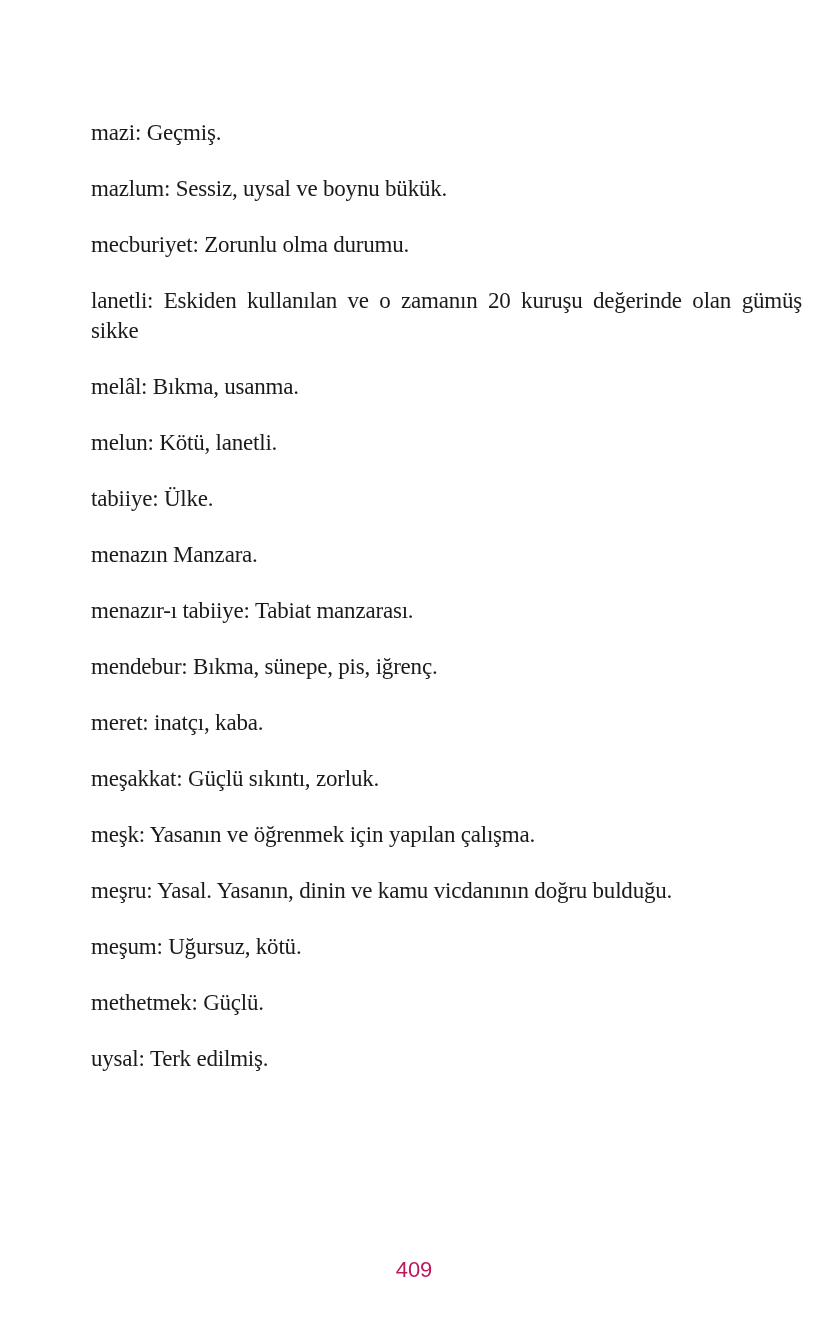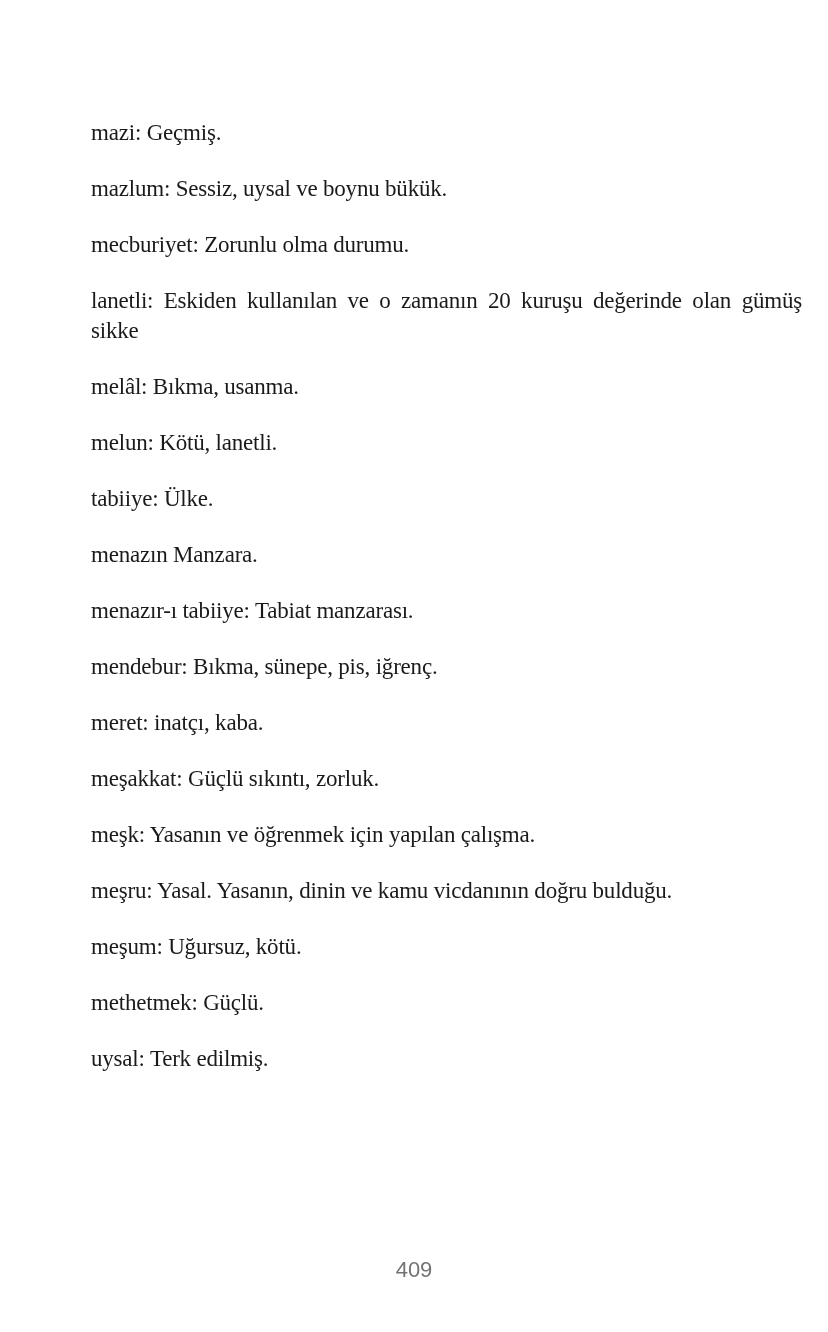--- a/index.html
+++ b/index.html
@@ -44,21 +44,21 @@
       content: "";
     }
     .page-number {
       position: absolute;
       left: 0;
       width: 828px;
       top: 1257px;
       text-align: center;
       font-family: "Liberation Sans", "DejaVu Sans", sans-serif;
       font-size: 22px;
-      color: #737373;
+      color: #be185d;
     }
   </style>
 </head>
 <body>
 
 <div class="page">
   <ul class="entries">
     <li class="entry"><span class="term">mazi:</span><span class="definition"> Geçmiş.</span></li>
     <li class="entry"><span class="term">mazlum:</span><span class="definition"> Sessiz, uysal ve boynu bükük.</span></li>
     <li class="entry"><span class="term">mecburiyet:</span><span class="definition"> Zorunlu olma durumu.</span></li>

